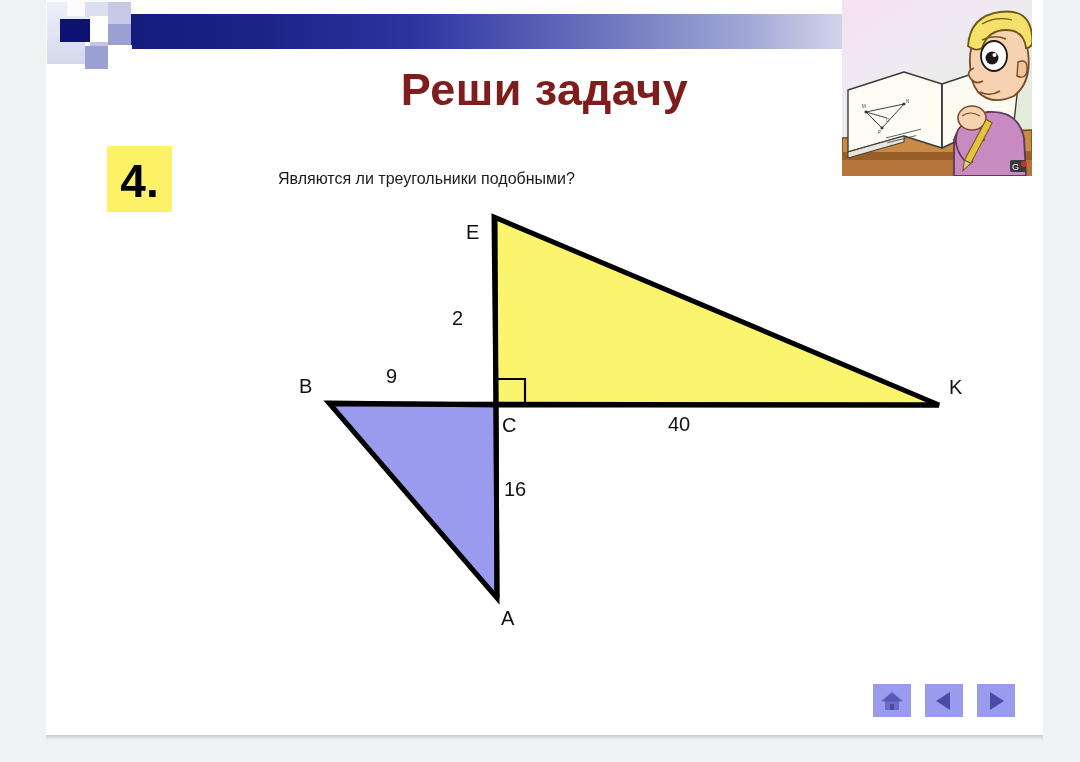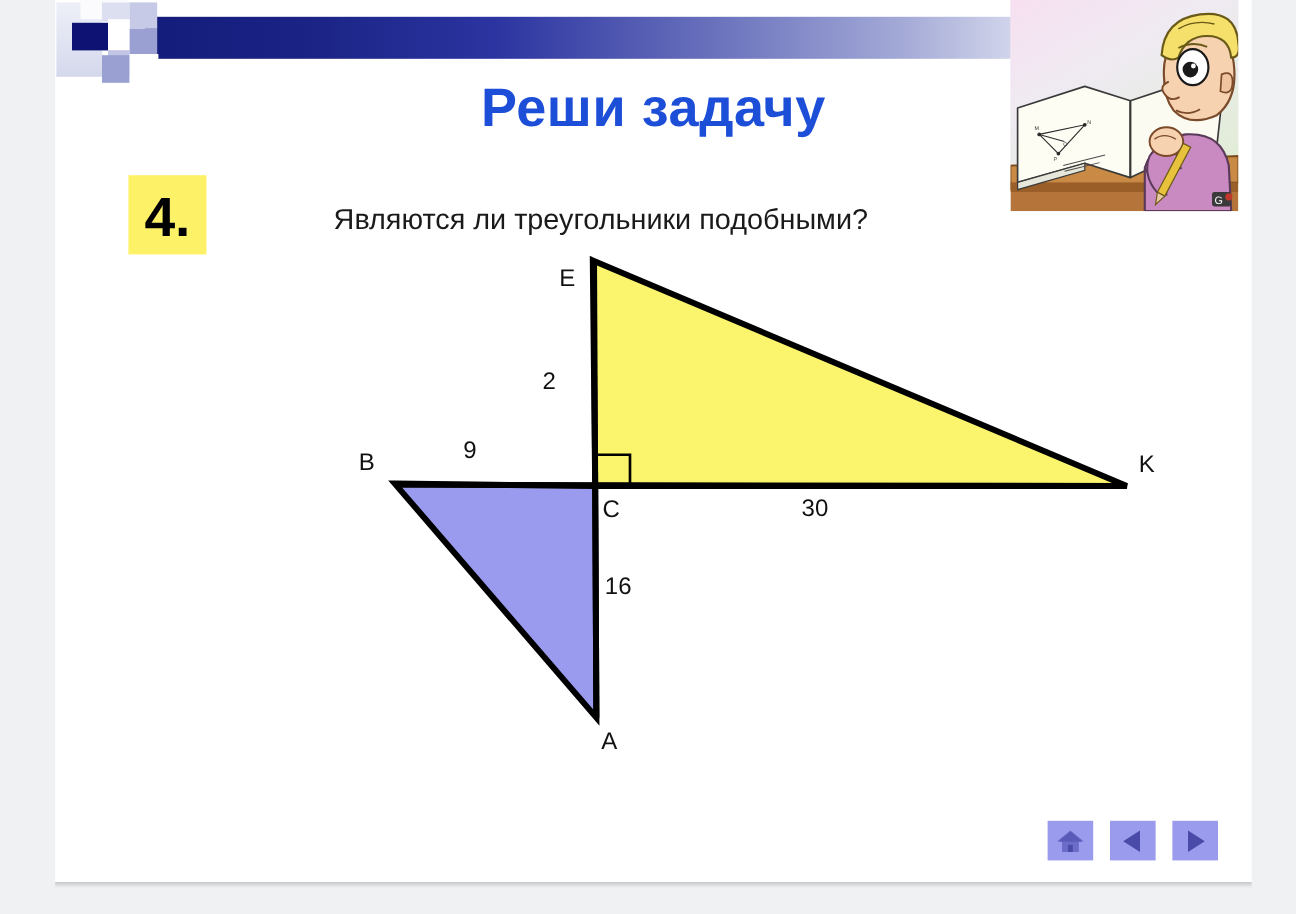--- a/index.html
+++ b/index.html
@@ -52,21 +52,21 @@
     position: absolute;
   }
 
   
   #title {
     position: absolute;
     left: 0;
     top: 64px;
     width: 997px;
     text-align: center;
-    color: #1d4ed8;
+    color: #7f1d1d;
     font-size: 45px;
     font-weight: bold;
     letter-spacing: 0.5px;
     font-family: "Liberation Sans", sans-serif;
   }
 
   
   #badge {
     position: absolute;
     left: 61px;
@@ -82,21 +82,21 @@
     justify-content: center;
     line-height: 1;
   }
   #badge span { display:block; transform: translateY(2px); }
 
   
   #question {
     position: absolute;
     left: 232px;
     top: 170px;
-    font-size: 24px;
+    font-size: 16px;
     color: #1a1a1a;
     white-space: nowrap;
   }
 
   
   #figure {
     position: absolute;
     left: 0px;
     top: 195px;
     width: 997px;
@@ -187,21 +187,21 @@
       </svg>
 
       <div class="fig-label" style="left:420px;top:26px;">E</div>
       <div class="fig-label" style="left:456px;top:219px;">C</div>
       <div class="fig-label" style="left:903px;top:181px;">K</div>
       <div class="fig-label" style="left:253px;top:180px;">B</div>
       <div class="fig-label" style="left:455px;top:412px;">A</div>
 
       <div class="fig-label" style="left:406px;top:112px;">2</div>
       <div class="fig-label" style="left:340px;top:170px;">9</div>
-      <div class="fig-label" style="left:622px;top:218px;">30</div>
+      <div class="fig-label" style="left:622px;top:218px;">40</div>
       <div class="fig-label" style="left:458px;top:283px;">16</div>
     </div>
 
     <div id="cartoon">
       <svg width="190" height="176" viewBox="0 0 190 176">
         <defs>
           <linearGradient id="bgGrad" x1="0" y1="0" x2="0.6" y2="1">
             <stop offset="0%" stop-color="#f7e0f1"></stop>
             <stop offset="40%" stop-color="#efeaf2"></stop>
             <stop offset="100%" stop-color="#e1edd6"></stop>

